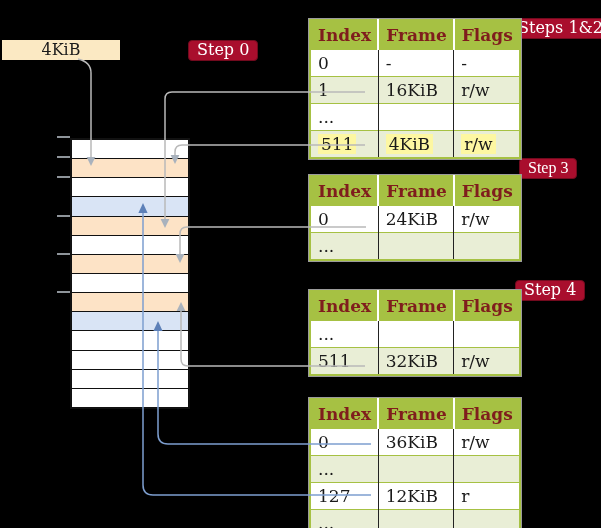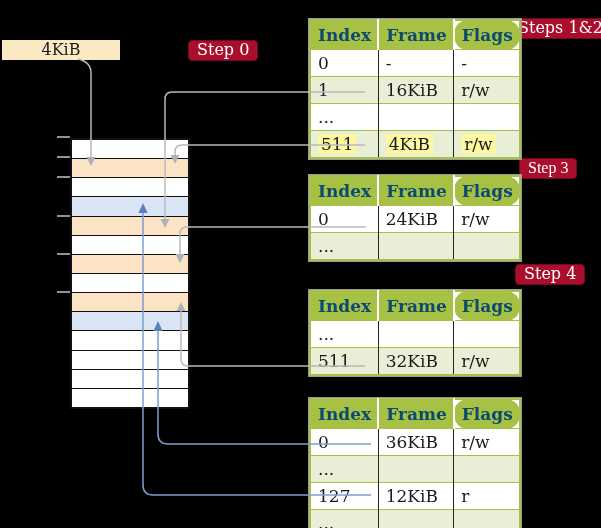--- a/index.html
+++ b/index.html
@@ -13,44 +13,44 @@
     background:#fbe9c3;color:#1a1a1a;font-size:16px;line-height:20px;text-align:center;
   }
   
   .badge{
     position:absolute;background:#a90e2d;border:1px solid #720a1e;border-radius:4px;
     color:#fff;font-size:16px;line-height:16px;padding:1px 8px 2px 8px;white-space:nowrap;
   }
   #badge-step0{left:188px;top:40px;}
   #badge-steps12{left:509px;top:18px;}
   #badge-step3{left:519px;top:158px;font-family:Liberation Serif, serif;}
-  #badge-step4{left:515px;top:264px;}
+  #badge-step4{left:515px;top:280px;}
   
   #memory-stack{
     position:absolute;left:70px;top:138px;width:120px;height:271px;
     border:2px solid #111;box-sizing:border-box;display:flex;flex-direction:column;
   }
   .srow{flex:1;border-bottom:1.5px solid #111;}
   .srow:last-child{border-bottom:none;}
   .srow.free{background:#ffffff;}
   .srow.table{background:#fde3c6;}
   .srow.mapped{background:#d9e4f5;}
   .tick{position:absolute;left:57px;width:13px;height:2px;background:#8e949a;}
   
   table.pt{
     position:absolute;left:309px;border-collapse:collapse;table-layout:fixed;
     background:#fff;border:2px solid #a6c143;outline:1px solid #9b9b9b;
     font-family:"DejaVu Serif","Liberation Serif",serif;font-size:17px;color:#1a1a1a;
   }
   #table-l4{top:19px;} #table-l3{top:175px;} #table-l2{top:290px;} #table-l1{top:398px;}
   table.pt th{
-    background:#a6c143;color:#0c4a6e;font-weight:bold;text-align:left;
+    background:#a6c143;color:#7f1d1d;font-weight:bold;text-align:left;
     height:23px;padding:2px 6px 3px 7px;border-right:2px solid #fff;
   }
-  table.pt th:last-child{border-right:none;border-radius:14px;}
+  table.pt th:last-child{border-right:none;}
   table.pt td{
     height:23px;padding:1px 6px 2px 7px;border-right:1px solid #222;
     border-top:1px solid #a6c143;white-space:nowrap;overflow:hidden;
   }
   table.pt td:last-child{border-right:none;}
   table.pt tr.shaded td{background:#e9eed6;}
   mark.hl{background:#fdf7a2;color:#1a1a1a;padding:0 3px;}
   
   #connectors{position:absolute;left:0;top:0;width:601px;height:528px;pointer-events:none;z-index:5;}
   .cgray{fill:none;stroke:#b9b9b9;stroke-width:1.5;}

